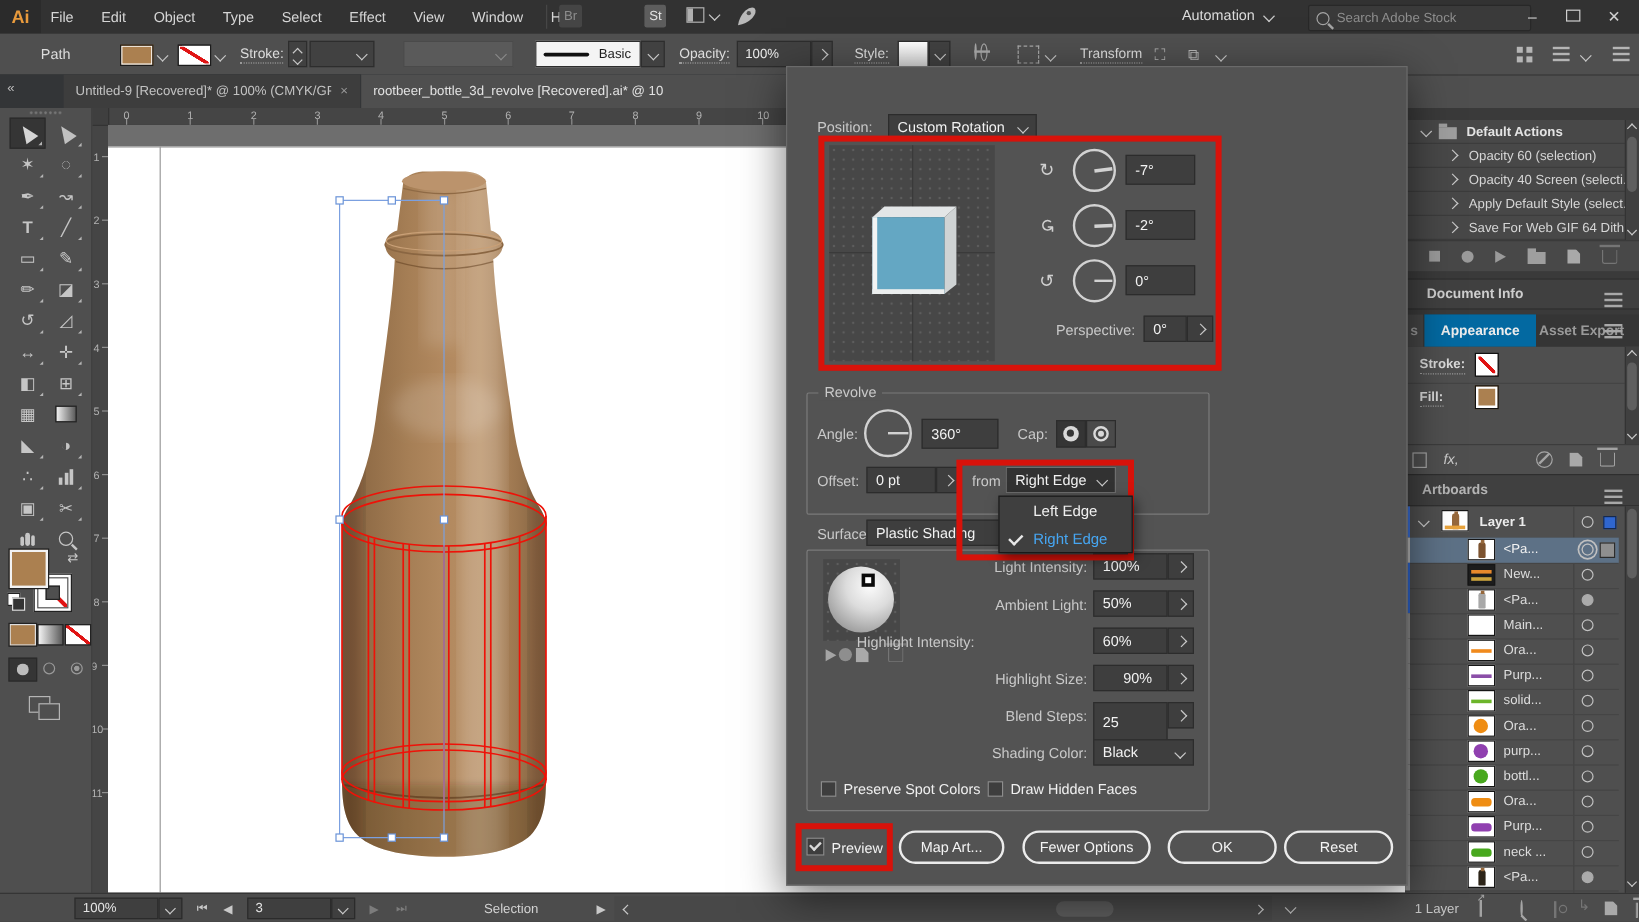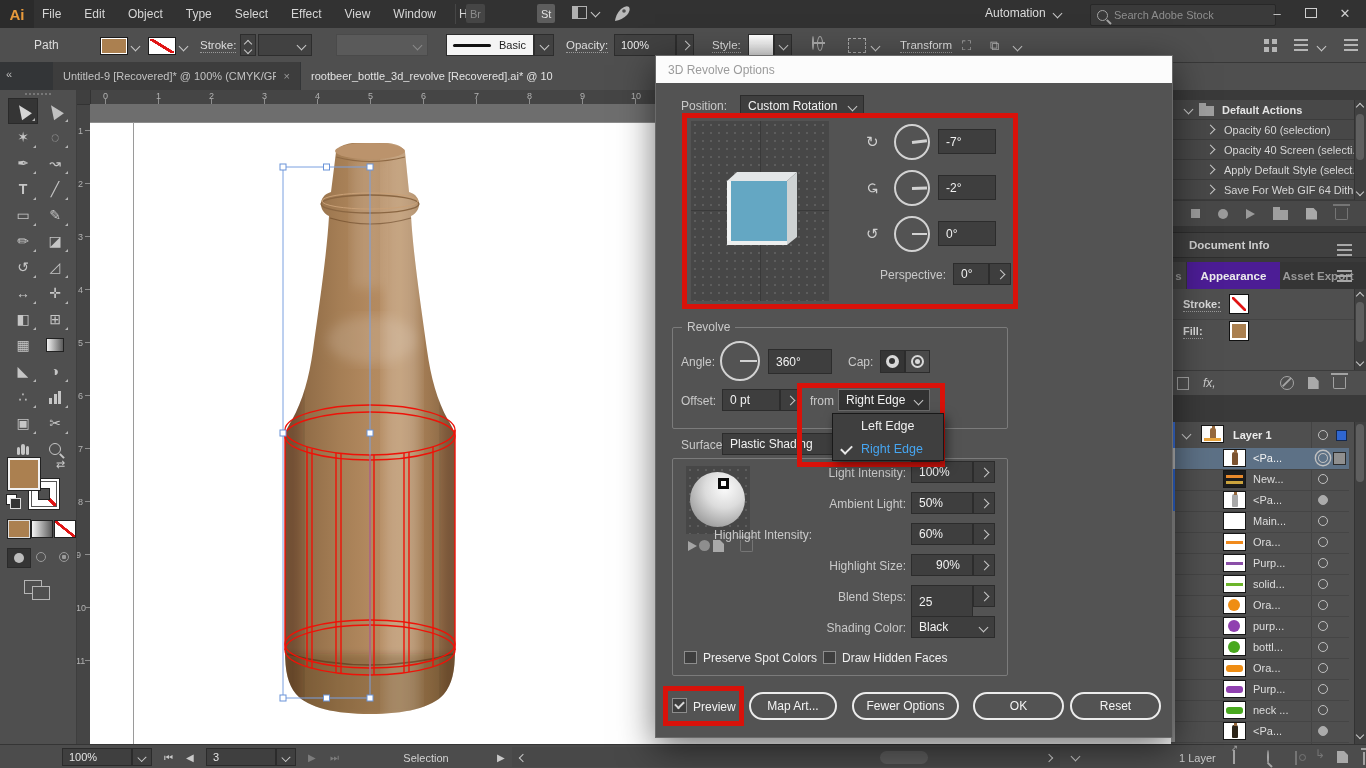--- a/index.html
+++ b/index.html
@@ -501,21 +501,21 @@
       <span class="trash dis"></span>
     </div>
 
     <div class="panelrow flex" style="top:142px;height:26px;background:#404040;border:1px solid #2e2e2e;border-left:none;border-right:none;justify-content:space-between;padding:0 14px 0 18px;box-sizing:border-box;">
       <span style="font-weight:bold;color:#cecece;font-size:11.5px;">Document Info</span>
       <span class="hamb"></span>
     </div>
 
     <div class="panelrow ptabbar" style="top:172px;height:27px;">
       <div class="ptab" style="left:0;width:15px;background:#454545;color:#9a9a9a;">s</div>
-      <div class="ptab" style="left:16px;width:93px;background:#4c1d95;color:#ececec;">Appearance</div>
+      <div class="ptab" style="left:16px;width:93px;background:#0369a1;color:#ececec;">Appearance</div>
       <div class="ptab" style="left:110px;width:74px;color:#9a9a9a;font-weight:bold;">Asset Export</div>
       <span class="hamb" style="position:absolute;right:14px;top:8px;"></span>
     </div>
     <div class="panelrow" style="top:199px;height:106px;background:#4f4f4f;">
       <span class="abs dotlbl" style="left:12px;top:9px;font-weight:bold;color:#d9d9d9;">Stroke:</span>
       <div class="sw20 nonefill" style="left:58px;top:5px;"></div>
       <div class="abs" style="left:0;top:30px;width:183px;height:1px;background:#444;"></div>
       <span class="abs dotlbl" style="left:12px;top:36px;font-weight:bold;color:#d9d9d9;">Fill:</span>
       <div class="sw20" style="left:58px;top:32px;background:#ab8050;"></div>
       <div class="scroll" style="right:0;top:0;height:81px;">
@@ -526,20 +526,24 @@
       <div class="abs flex" style="left:0;top:81px;width:195px;height:25px;border-top:1px solid #3c3c3c;padding-left:6px;gap:14px;box-sizing:border-box;">
         <span style="width:10px;height:11px;border:1.5px solid #a5a5a5;display:inline-block;"></span>
         <span style="font-style:italic;color:#c9c9c9;font-size:12px;">fx,</span>
         <span style="width:36px;display:inline-block;"></span>
         <span class="noglyph"></span>
         <span class="newpage"></span>
         <span class="trash"></span>
       </div>
     </div>
 
+    <div class="panelrow flex" style="top:305px;height:27px;background:#404040;border:1px solid #2e2e2e;border-left:none;border-right:none;justify-content:space-between;padding:0 14px;box-sizing:border-box;">
+      <span style="font-weight:bold;color:#b5b5b5;font-size:11.5px;">Artboards</span>
+      <span class="hamb"></span>
+    </div>
 
     <div class="panelrow" style="top:332px;height:322px;background:#4f4f4f;">
       <div class="colsep" style="left:140px;top:0;height:322px;"></div>
 
       <div class="lay-row" style="top:0;height:26px;font-weight:bold;">
         <span class="lay-bar" style="background:#3a6fd8;"></span>
         <span class="chev" style="position:absolute;left:12px;top:9px;"></span>
         <span class="lthumb" style="left:30px;top:3px;">
             <i class="mbottle"></i>
             <i class="line" style="background:#e8a33c;top:12px;"></i>
@@ -662,21 +666,20 @@
         <span class="tgt filled" style="left:147px;top:5px;"></span>
       </div>
       <div class="scroll" style="right:0;top:0;height:322px;">
         <div class="thumb" style="top:2px;height:58px;"></div>
         <span class="chev" style="position:absolute;left:2px;bottom:6px;width:5px;height:5px;"></span>
       </div>
     </div>
   </div>
 
   <div class="abs dialog">
-    <div class="dlg-title">3D Revolve Options</div>
 
     <span class="dlabel" style="left:25px;top:43px;">Position:</span>
     <div class="ddrop" style="left:84px;top:39px;width:124px;height:22px;">
       <span>Custom Rotation</span>
         <span class="chev"></span>
     </div>
 
     <div class="redbox" style="left:26px;top:57px;width:336px;height:196px;"></div>
 
     <div class="abs dotted" style="left:35px;top:65px;width:138px;height:180px;">

